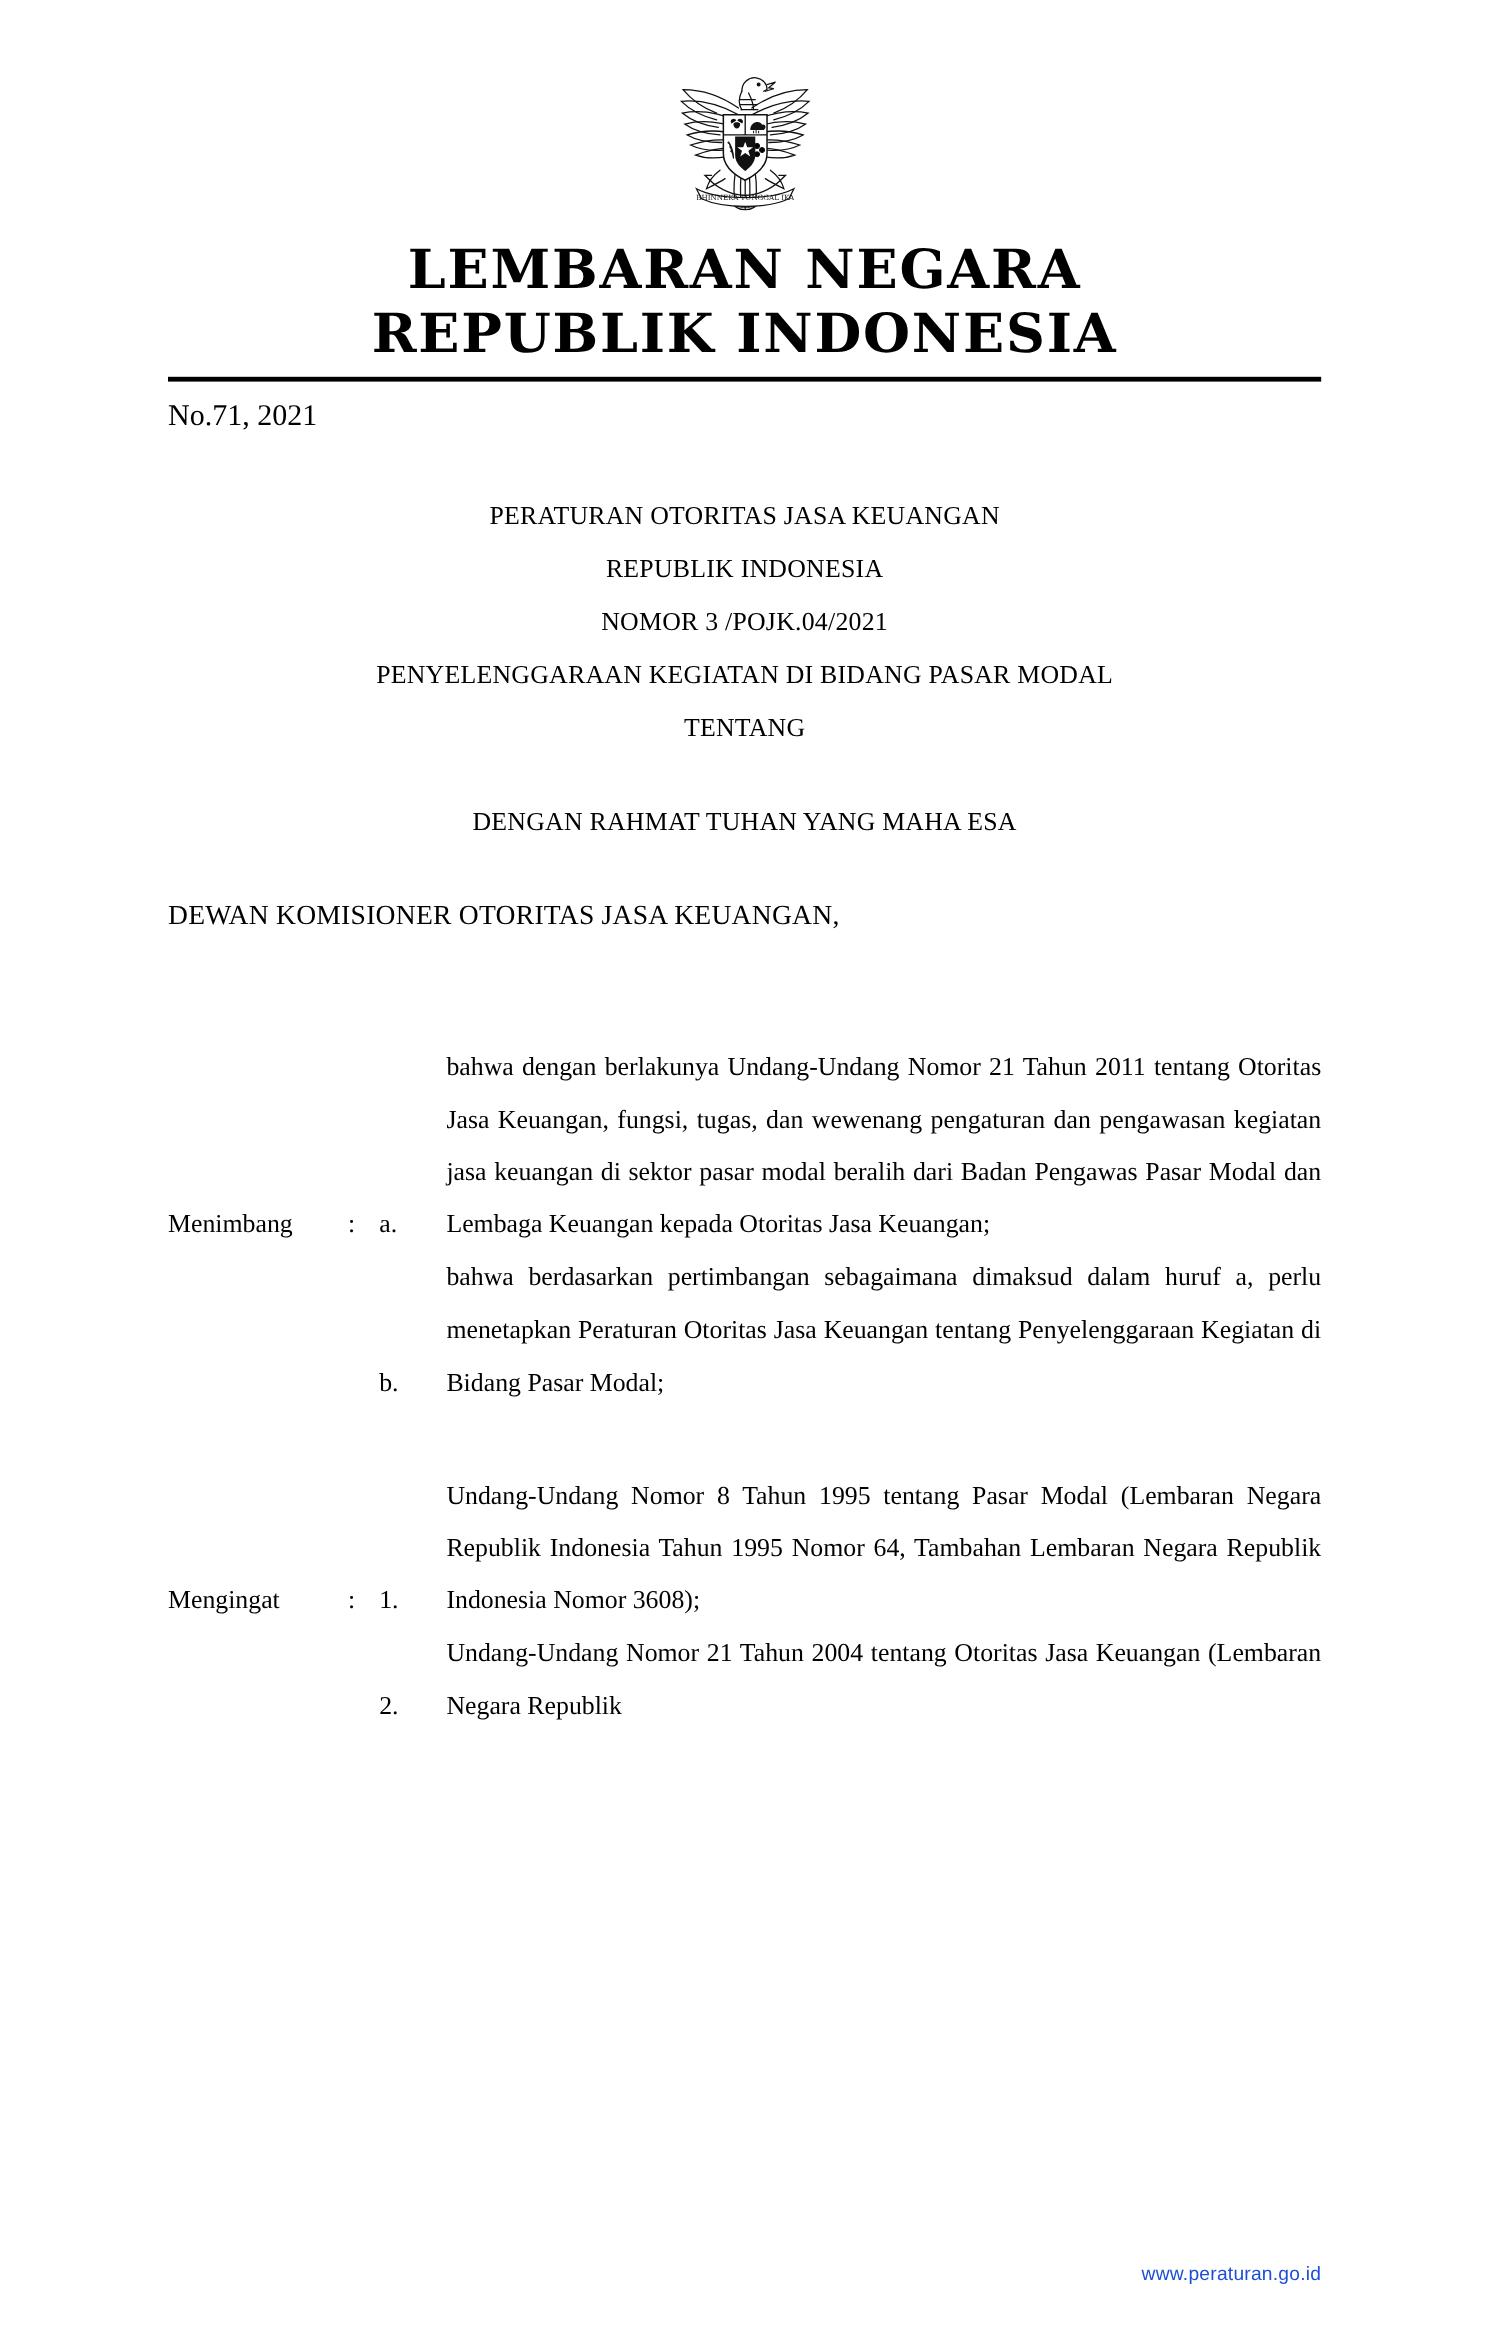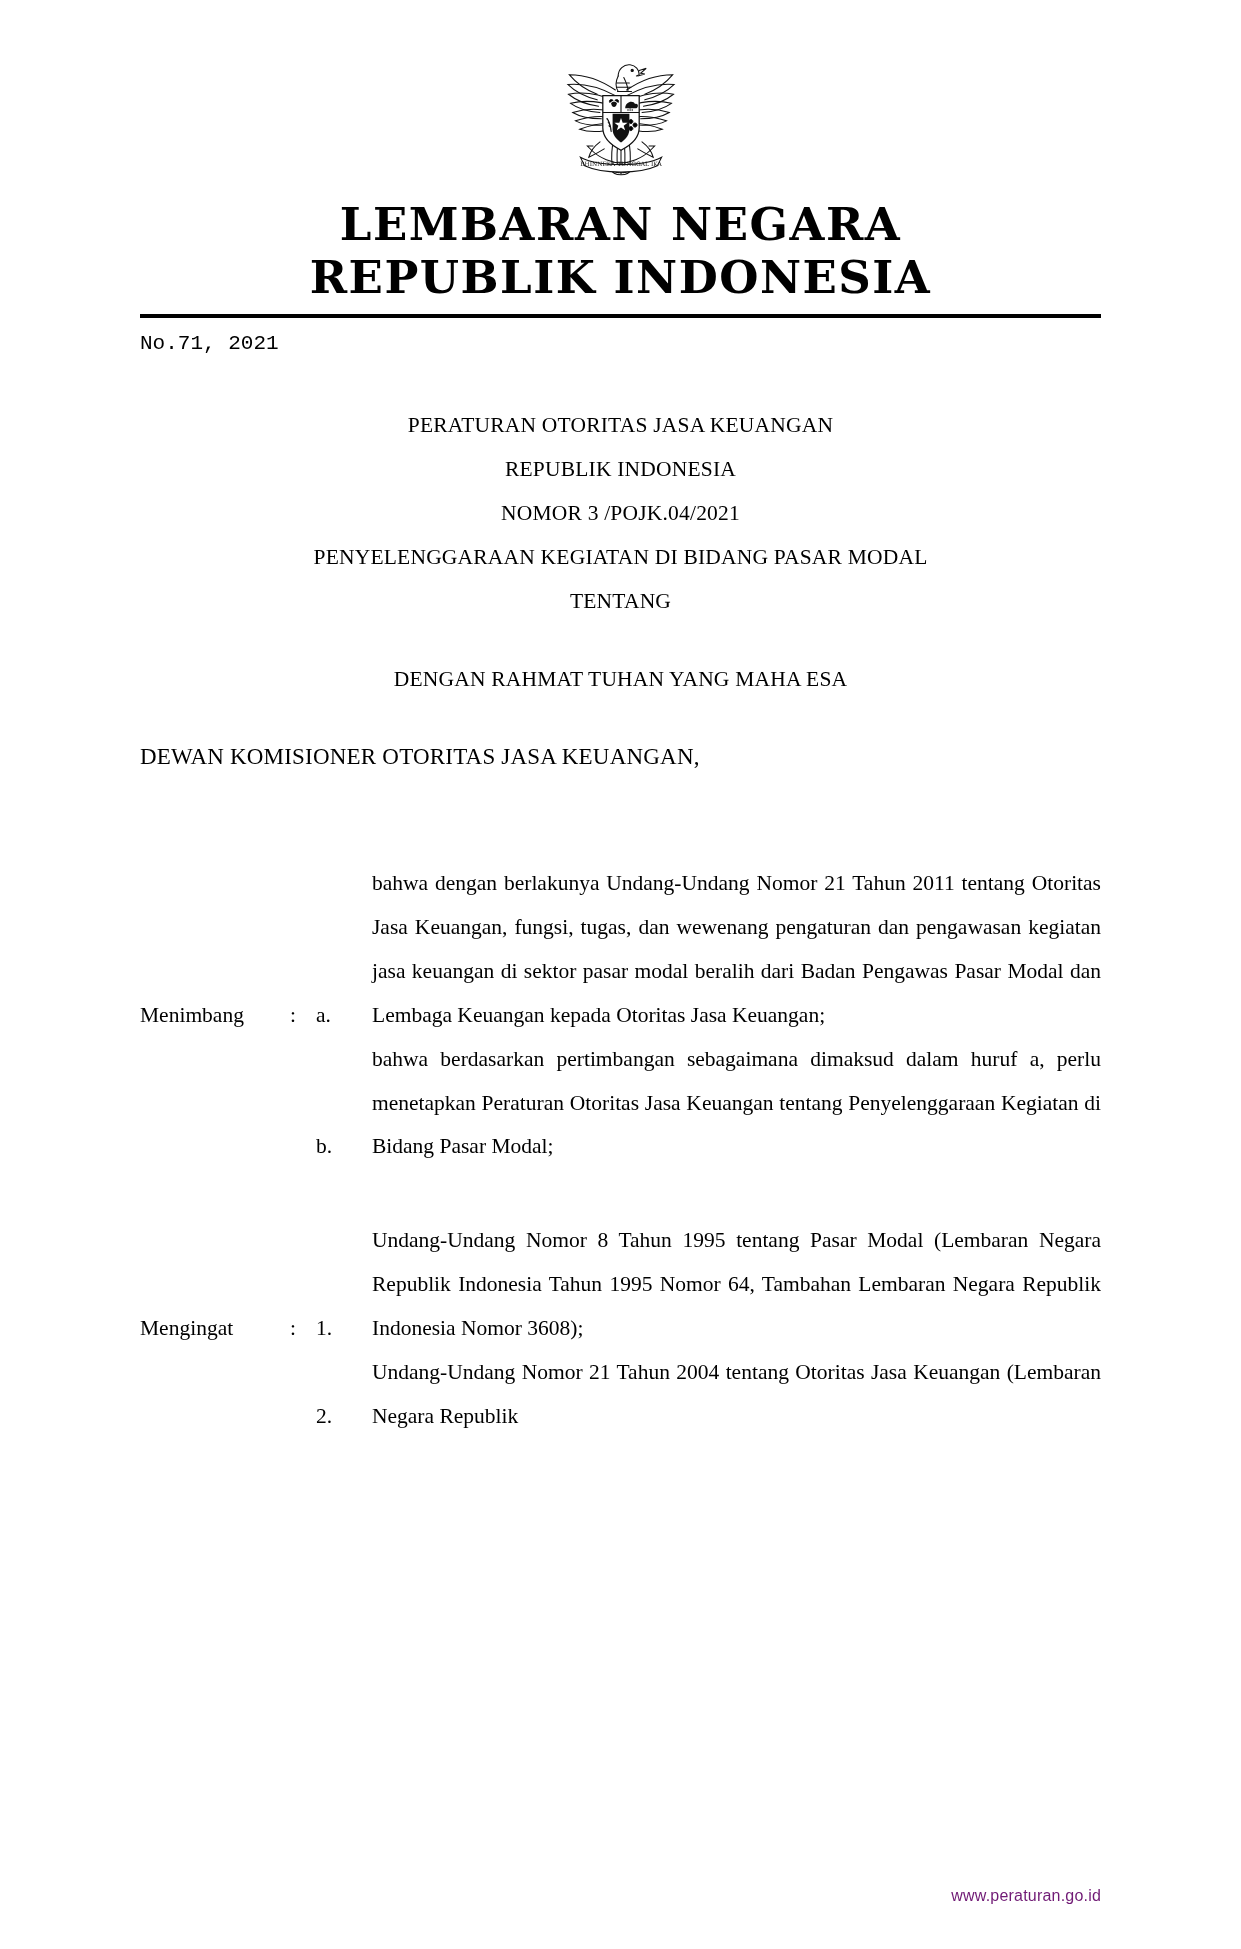--- a/index.html
+++ b/index.html
@@ -44,23 +44,22 @@
   .rule {
     border: 0;
     border-top: 4px solid #000;
     margin: 10px 140px 0 140px;
   }
 
   
   .meta-row {
     display: flex;
     margin: 12px 140px 0 140px;
-    font-size: 21px;
+    font-size: 25px;
     line-height: 1.36;
-    font-family: Liberation Mono, monospace;
   }
   .meta-number {
     width: 240px;
     flex: 0 0 240px;
     white-space: nowrap;
   }
   .meta-subject {
     flex: 1 1 auto;
     text-align: justify;
     text-align-last: left;
@@ -129,21 +128,21 @@
 
   
   .footer {
     position: absolute;
     left: 0;
     right: 140px;
     bottom: 44px;
     text-align: right;
     font-family: "Liberation Sans", "DejaVu Sans", sans-serif;
     font-size: 16px;
-    color: #701a75;
+    color: #1d4ed8;
     letter-spacing: 0.2px;
   }
 </style>
 </head>
 <body>
 
 <div class="page">
 
   <div class="masthead">
 

